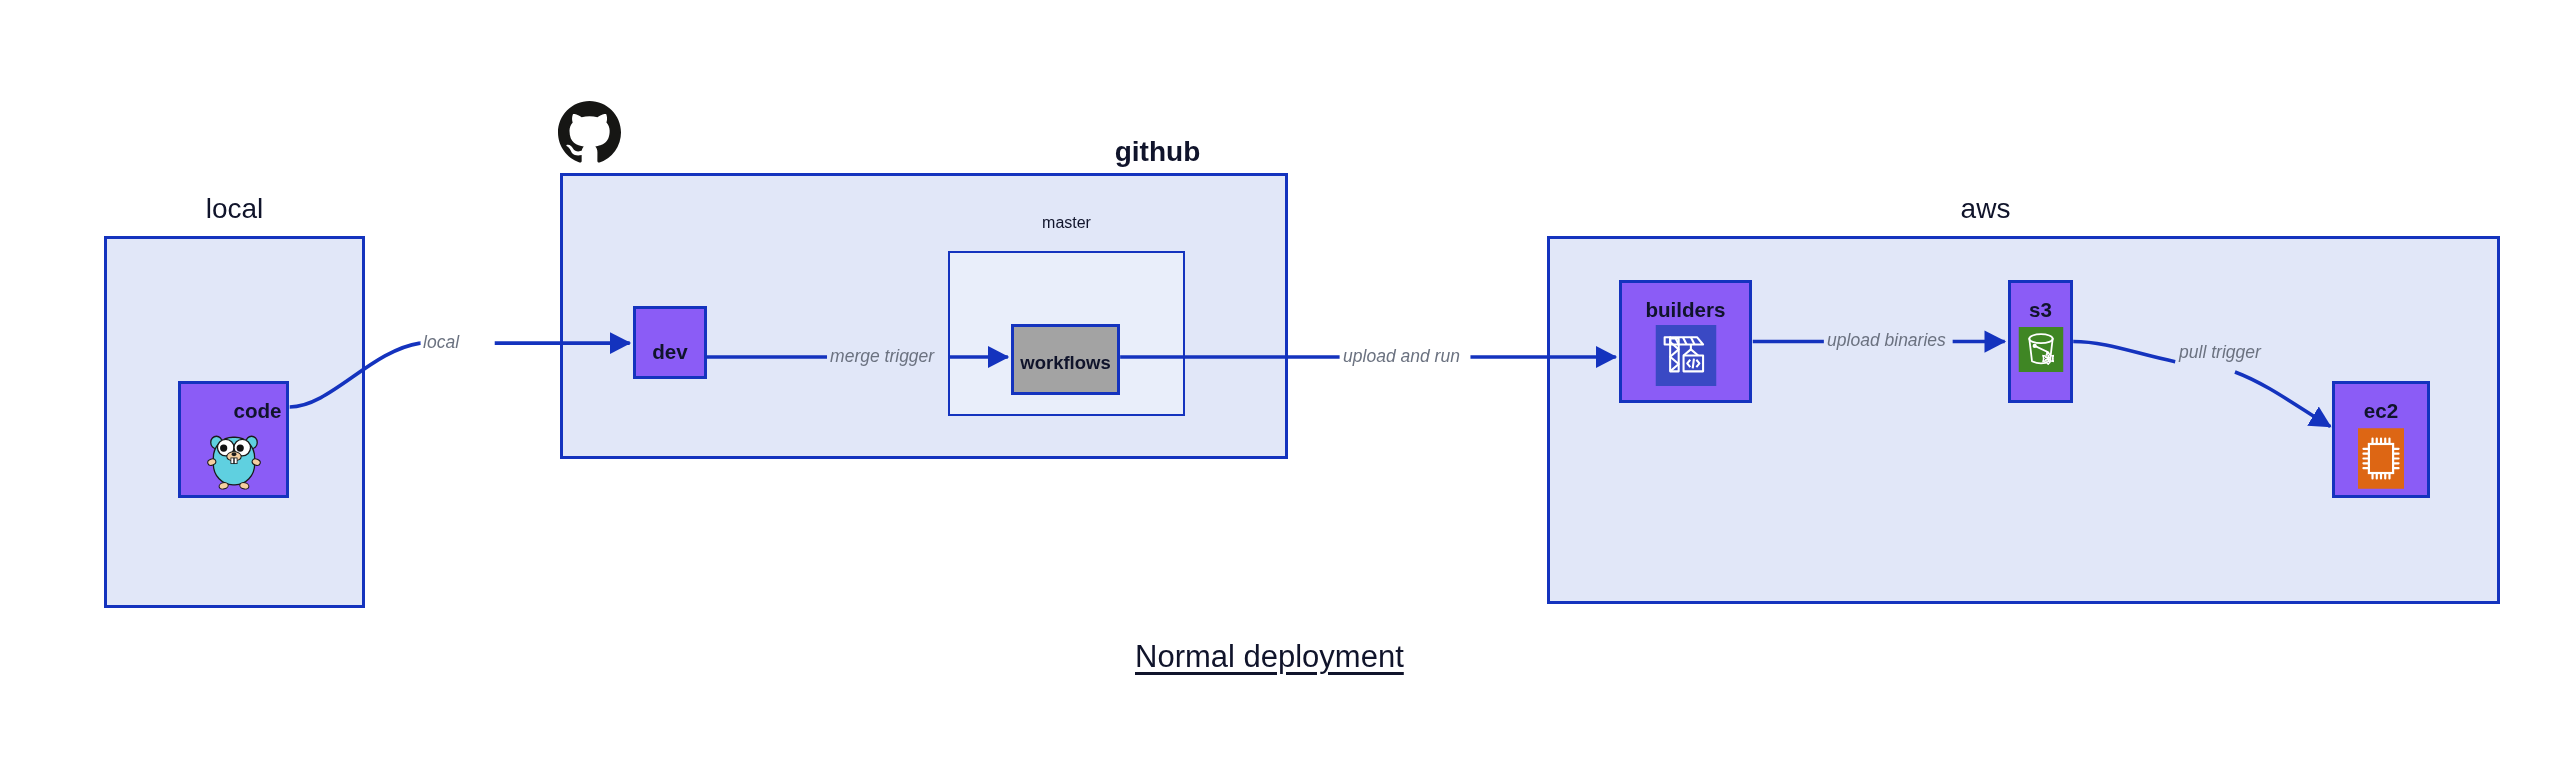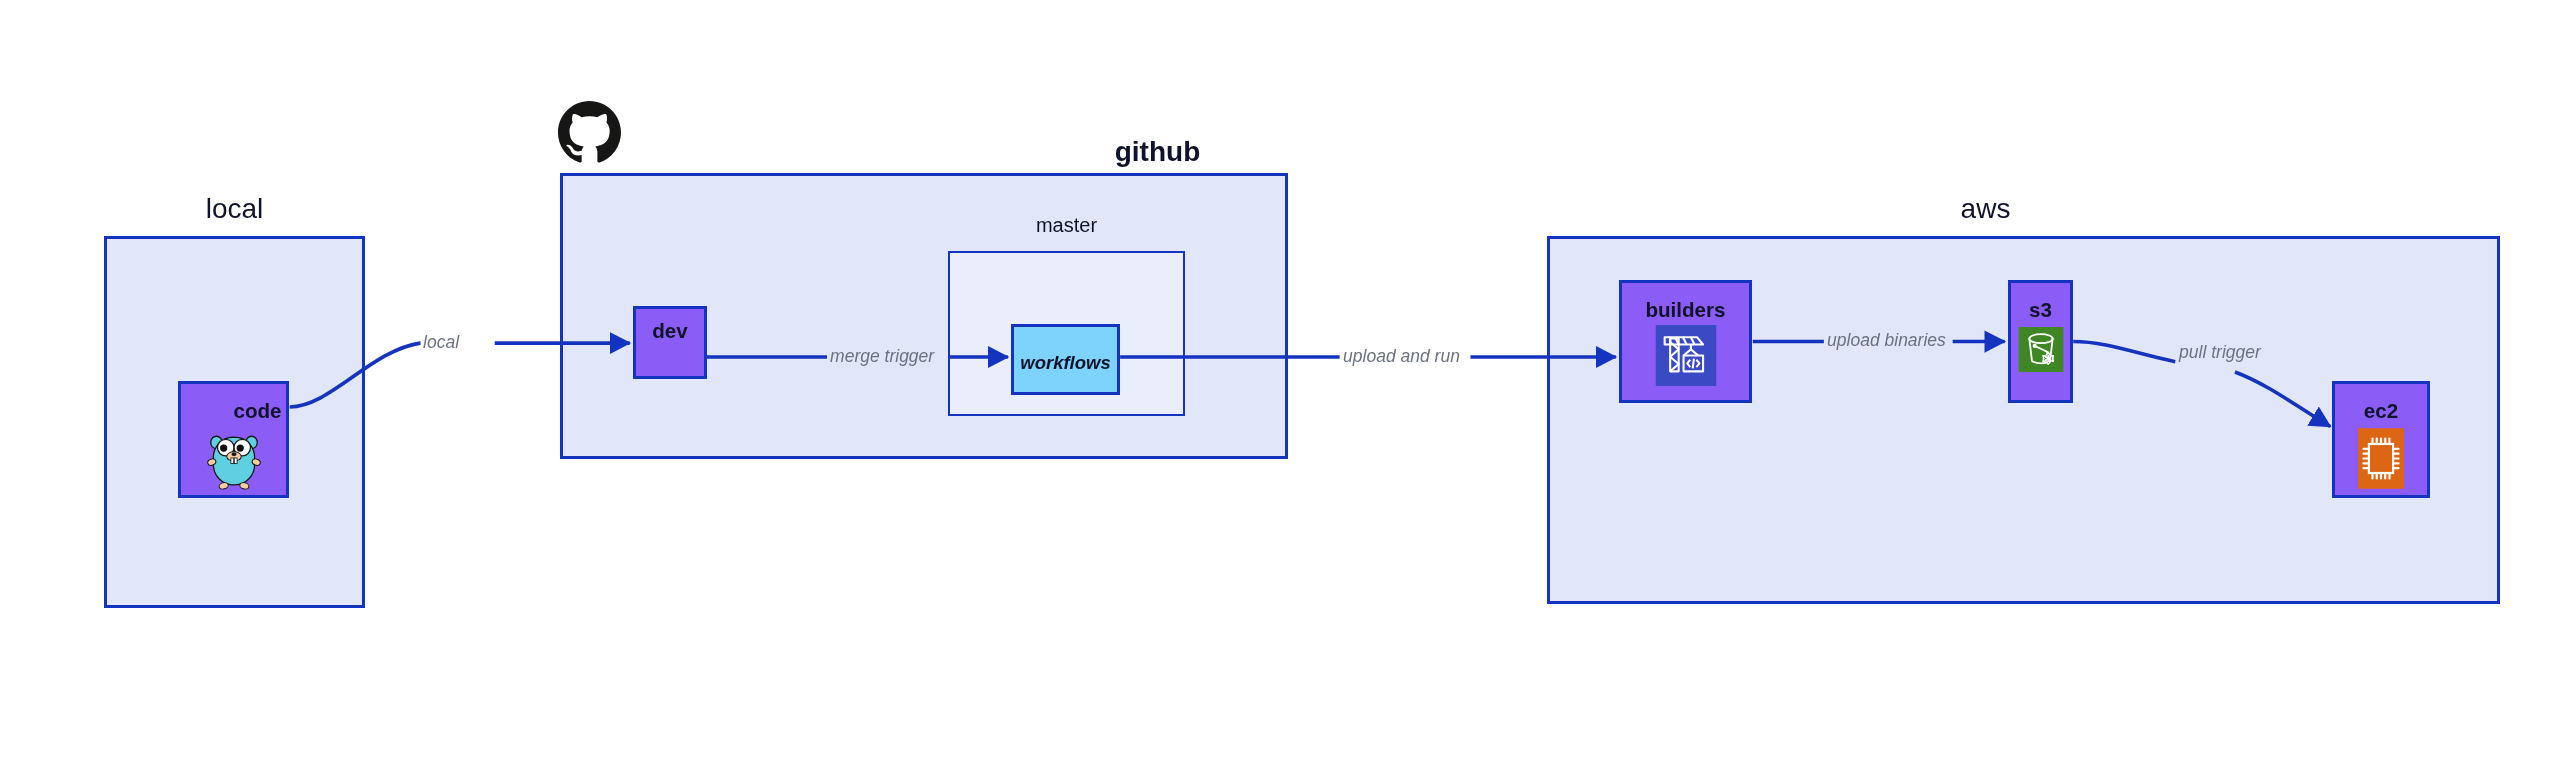--- a/index.html
+++ b/index.html
@@ -30,32 +30,31 @@
   }
   .group-label {
     position: absolute;
     color: #10142B;
     font-size: 28px;
     line-height: 1;
     white-space: nowrap;
     text-align: center;
   }
   .group-label.small {
-    font-size: 20px;
+    font-size: 16px;
   }
   
   .node {
     position: absolute;
     background: #8b5cf6;
     border: 3.1px solid #1433BE;
     box-sizing: border-box;
   }
   .node.white {
-    background: #7dd3fc;
-    font-style: italic;
+    background: #a3a3a3;
   }
   .node-label {
     position: absolute;
     left: 0;
     right: 0;
     text-align: center;
     color: #10142B;
     font-weight: bold;
     font-size: 20.6px;
     line-height: 1;
@@ -152,21 +151,21 @@
         8c0-4.42-3.58-8-8-8Z"></path>
     </svg>
   </div>
   <div class="group-label" style="left:1027px; top:138px; width:261px;font-weight:bold;">github</div>
   <div class="group" style="left:560px; top:173px; width:728px; height:286px;"></div>
 
   <div class="group-label small" style="left:948px; top:215px; width:237px;">master</div>
   <div class="group inner" style="left:948px; top:251px; width:237px; height:165px;"></div>
 
   <div class="node" style="left:633px; top:306px; width:74px; height:73px;">
-    <div class="node-label" style="top:12px;">dev</div>
+    <div class="node-label" style="top:33px;">dev</div>
   </div>
 
   <div class="node white" style="left:1011px; top:324px; width:109px; height:71px;">
     <div class="node-label" style="top:27px; font-size:18.5px;">workflows</div>
   </div>
 
   <div class="group-label" style="left:1855px; top:195px; width:261px;">aws</div>
   <div class="group" style="left:1547px; top:236px; width:953px; height:368px;"></div>
 
   <div class="node" style="left:1619px; top:280px; width:133px; height:123px;">
@@ -269,15 +268,16 @@
   <div class="edge-label" style="left:421px; top:334px;">local</div>
 
   <div class="edge-label on-fill" style="left:828px; top:348px;">merge trigger</div>
 
   <div class="edge-label" style="left:1341px; top:348px;">upload and run</div>
 
   <div class="edge-label on-fill" style="left:1825px; top:332px;">upload binaries</div>
 
   <div class="edge-label on-fill" style="left:2177px; top:344px;">pull trigger</div>
 
+  <div id="diagram-title" style="left:1135px; top:641px;">Normal deployment</div>
 
 </div>
 
 
 </body></html>

